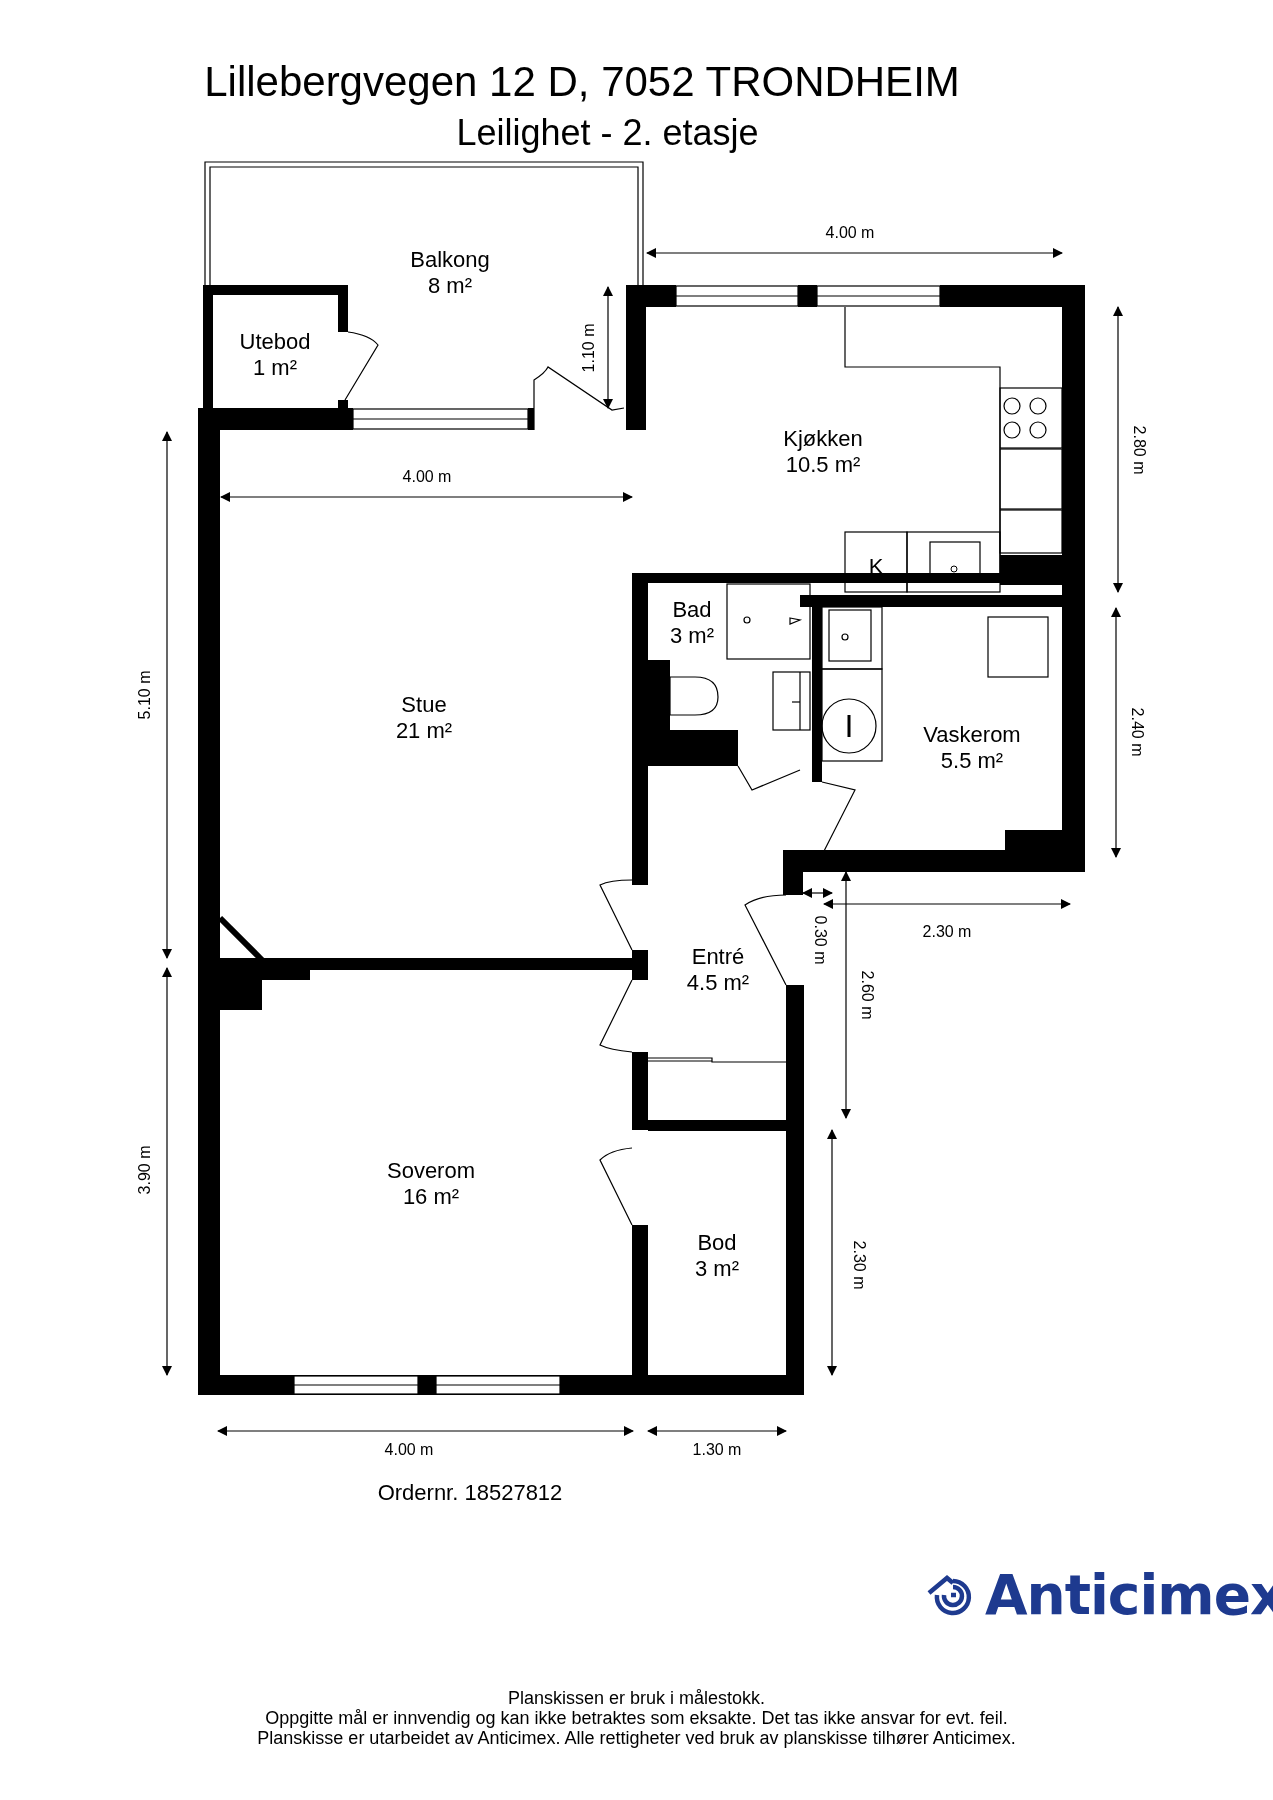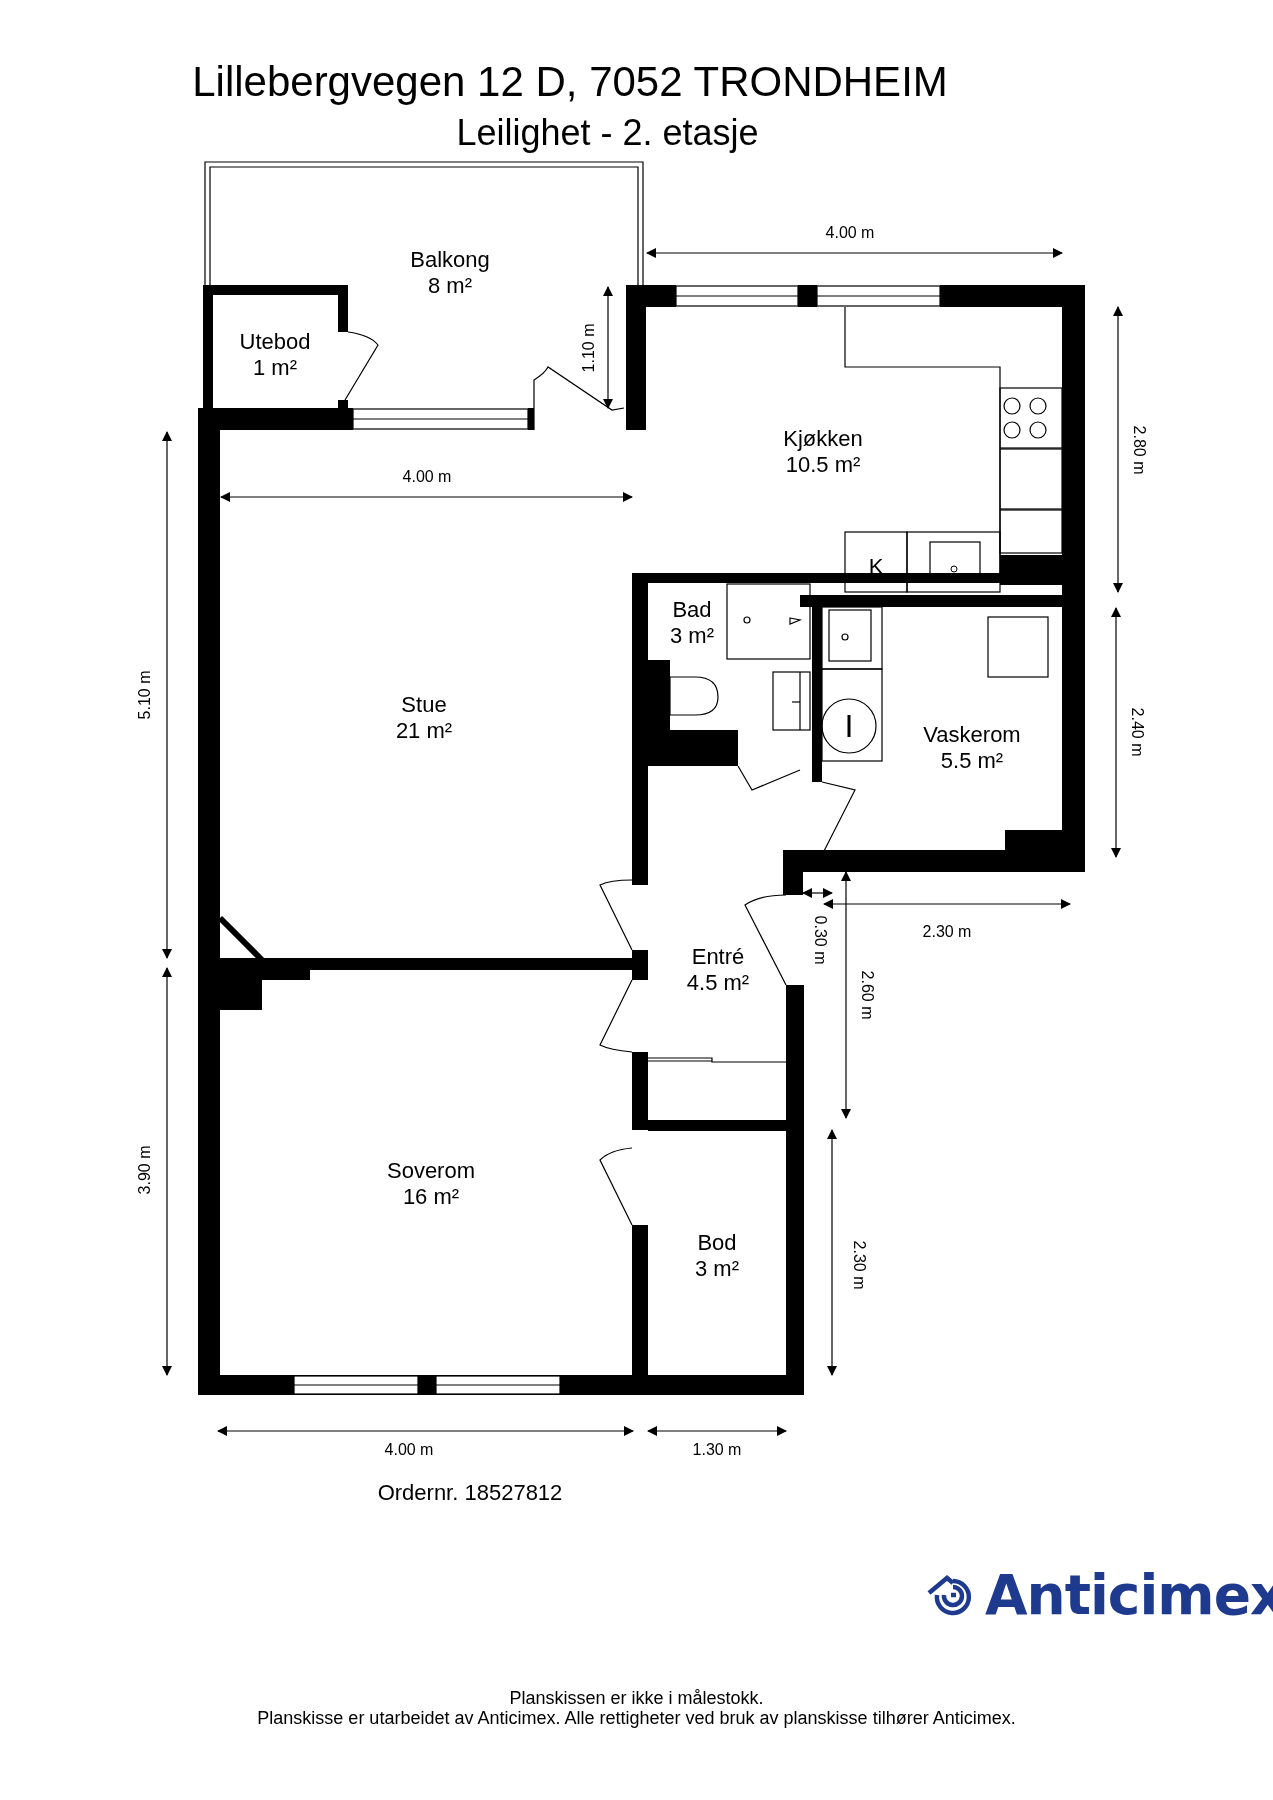--- a/index.html
+++ b/index.html
@@ -1,18 +1,18 @@
 <!DOCTYPE html>
 <html><head>
 <meta charset="utf-8">
 <style>
   html, body { margin: 0; padding: 0; background: #ffffff; }
   body { width: 1273px; height: 1800px; position: relative; overflow: hidden;
          font-family: "Liberation Sans", sans-serif; color: #000; }
-  .title { position: absolute; left: 0; width: 1140px; text-align: center; top: 58px;
+  .title { position: absolute; left: 12px; width: 1140px; text-align: center; top: 58px;
            font-size: 42px; line-height: 48px; }
   .subtitle { position: absolute; left: 0; width: 1215px; text-align: center; top: 112px;
               font-size: 36px; line-height: 42px; }
   svg.plan { position: absolute; left: 0; top: 0; }
   .room-label { font-family: "Liberation Sans", sans-serif; font-size: 22px; text-anchor: middle; fill: #000; }
   .dim-label { font-family: "Liberation Sans", sans-serif; font-size: 16px; text-anchor: middle; fill: #000; }
   .order { position: absolute; left: 0; width: 940px; text-align: center; top: 1480px; font-size: 22px; }
   .logo { position: absolute; left: 925px; top: 1570px; height: 50px; display: flex; align-items: center; }
   .logo-text { font-family: "DejaVu Sans", sans-serif; font-weight: bold; font-size: 55px; color: #1e3a8f; letter-spacing: -1px; margin-left: 6px; }
   .logo-reg { font-size: 11px; color: #1e3a8f; align-self: flex-start; margin-top: 8px; margin-left: 2px; }
@@ -218,15 +218,16 @@
       <path d="M12,22 A16,16 0 1 0 28,8"></path>
       <path d="M19,22 A9,9 0 1 0 28,14"></path>
       <path d="M26,22 L31,22"></path>
     </g>
   </svg>
   <span class="logo-text">Anticimex</span>
   <span class="logo-reg">®</span>
 </div>
 
 <div class="footer">
-  <div>Planskissen er ikke i målestokk.</div>
+  <div>Planskissen er bruk i målestokk.</div>
+  <div>Oppgitte mål er innvendig og kan ikke betraktes som eksakte. Det tas ikke ansvar for evt. feil.</div>
   <div>Planskisse er utarbeidet av Anticimex. Alle rettigheter ved bruk av planskisse tilhører Anticimex.</div>
 </div>
 
 </body></html>

